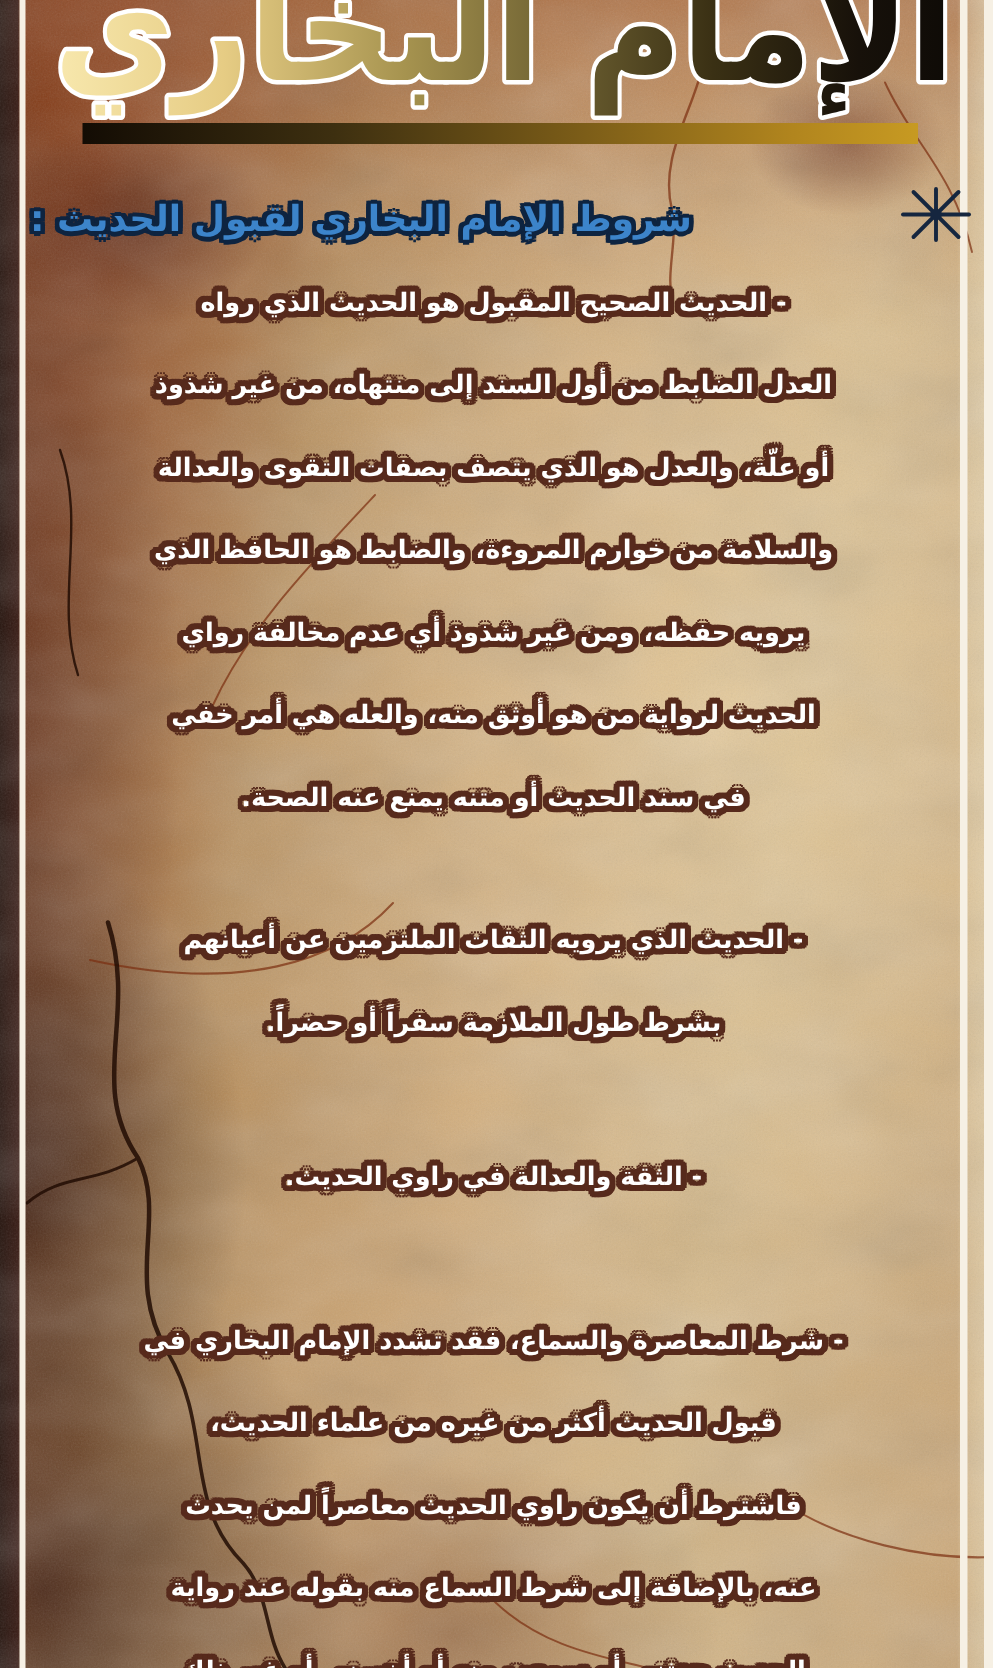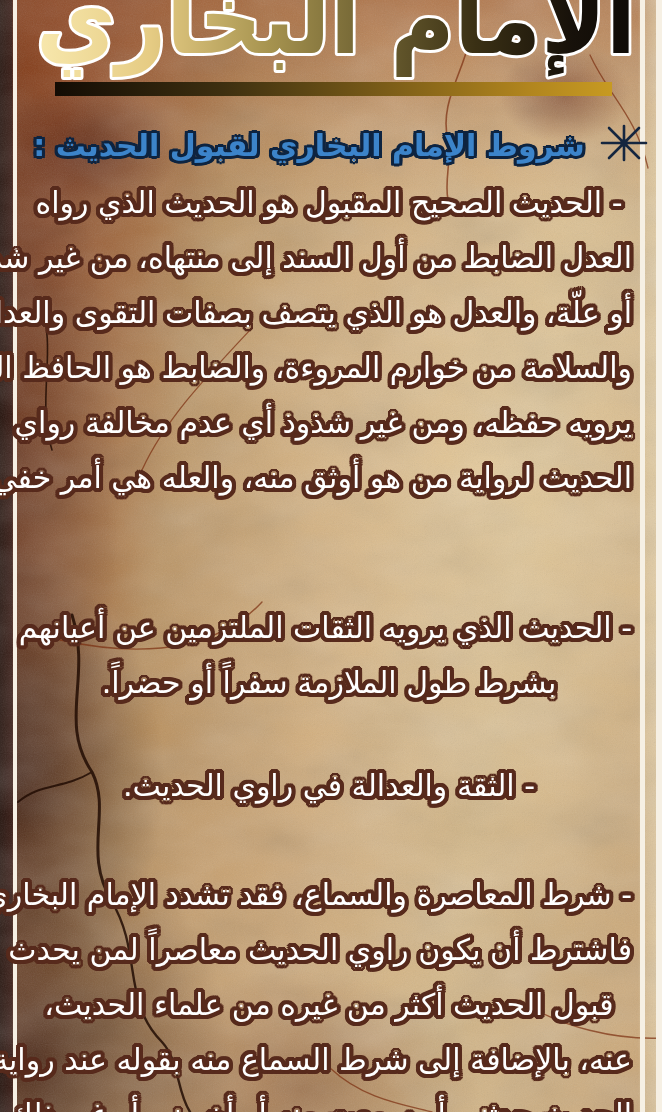--- a/index.html
+++ b/index.html
@@ -41,36 +41,36 @@
   
   .title-svg{position:absolute;left:0;top:0;width:662px;height:100px;z-index:3;}
   
   .bar{
     position:absolute;left:55px;top:82px;width:557px;height:14px;z-index:3;
     background:linear-gradient(to right,#130c04 0%,#3d2f10 30%,#7c5d18 60%,#b1851e 85%,#c79a22 100%);
   }
   
   .heading{
     position:absolute;top:124px;left:20px;right:64px;z-index:3;
-    direction:rtl;text-align:center;white-space:nowrap;
-    font-weight:bold;font-size:30px;line-height:44px;
+    direction:rtl;text-align:left;white-space:nowrap;
+    font-weight:bold;font-size:24px;line-height:44px;
     color:#3c84ca;
     text-shadow:
       0 -3px 0 #0e2440, 0 3px 0 #0e2440, -3px 0 0 #0e2440, 3px 0 0 #0e2440,
       -2px -2px 0 #0e2440, 2px -2px 0 #0e2440, -2px 2px 0 #0e2440, 2px 2px 0 #0e2440,
       -3px -2px 0 #0e2440, 3px 2px 0 #0e2440, -3px 2px 0 #0e2440, 3px -2px 0 #0e2440;
   }
   .star{position:absolute;left:600px;top:119px;width:48px;height:48px;z-index:4;}
   
   .para{
     position:absolute;left:26px;width:606px;z-index:3;
     direction:rtl;text-align:center;
   }
   .body-line{
-    font-weight:normal;font-size:30px;line-height:55px;
+    font-weight:bold;font-size:17px;line-height:55px;
     color:#ffffff;white-space:nowrap;
     text-shadow:
       0 -4px 0 #572a1c, 0 4px 0 #572a1c, -4px 0 0 #572a1c, 4px 0 0 #572a1c,
       -3px -3px 0 #572a1c, 3px -3px 0 #572a1c, -3px 3px 0 #572a1c, 3px 3px 0 #572a1c,
       -4px -2px 0 #572a1c, 4px -2px 0 #572a1c, -4px 2px 0 #572a1c, 4px 2px 0 #572a1c,
       -2px -4px 0 #572a1c, 2px -4px 0 #572a1c, -2px 4px 0 #572a1c, 2px 4px 0 #572a1c,
       0 0 3px #572a1c;
   }
   .p1{top:175px;} .p2{top:600px;} .p3{top:758px;} .p4{top:867px;}
 </style>
@@ -145,32 +145,33 @@
 
   <div class="heading">شروط الإمام البخاري لقبول الحديث :</div>
 
   <div class="para p1">
     <div class="body-line">- الحديث الصحيح المقبول هو الحديث الذي رواه</div>
     <div class="body-line">العدل الضابط من أول السند إلى منتهاه، من غير شذوذ</div>
     <div class="body-line">أو علّة، والعدل هو الذي يتصف بصفات التقوى والعدالة</div>
     <div class="body-line">والسلامة من خوارم المروءة، والضابط هو الحافظ الذي</div>
     <div class="body-line">يرويه حفظه، ومن غير شذوذ أي عدم مخالفة رواي</div>
     <div class="body-line">الحديث لرواية من هو أوثق منه، والعله هي أمر خفي</div>
+    <div class="body-line">في سند الحديث أو متنه يمنع عنه الصحة.</div>
   </div>
 
   <div class="para p2">
     <div class="body-line">- الحديث الذي يرويه الثقات الملتزمين عن أعيانهم</div>
     <div class="body-line">بشرط طول الملازمة سفراً أو حضراً.</div>
   </div>
 
   <div class="para p3">
     <div class="body-line">- الثقة والعدالة في راوي الحديث.</div>
   </div>
 
   <div class="para p4">
     <div class="body-line">- شرط المعاصرة والسماع، فقد تشدد الإمام البخاري في</div>
+    <div class="body-line">قبول الحديث أكثر من غيره من علماء الحديث،</div>
     <div class="body-line">فاشترط أن يكون راوي الحديث معاصراً لمن يحدث</div>
-    <div class="body-line">قبول الحديث أكثر من غيره من علماء الحديث،</div>
     <div class="body-line">عنه، بالإضافة إلى شرط السماع منه بقوله عند رواية</div>
     <div class="body-line">الحديث حدثني أو سمعت منه أو أخبرني أو غير ذلك</div>
   </div>
 
 </div>
 
 </body></html>

